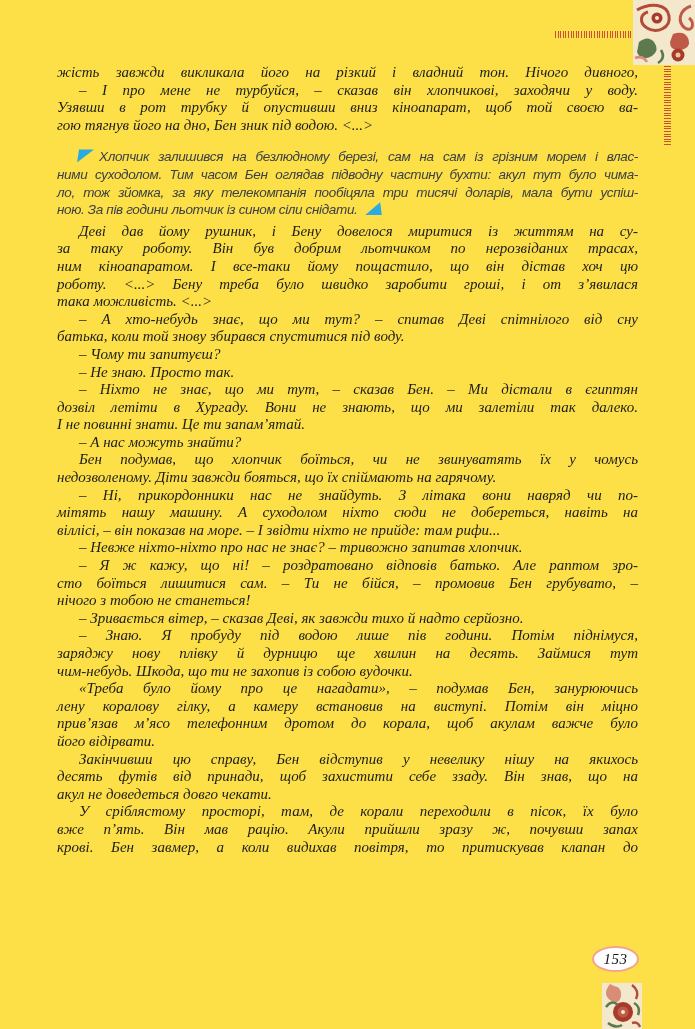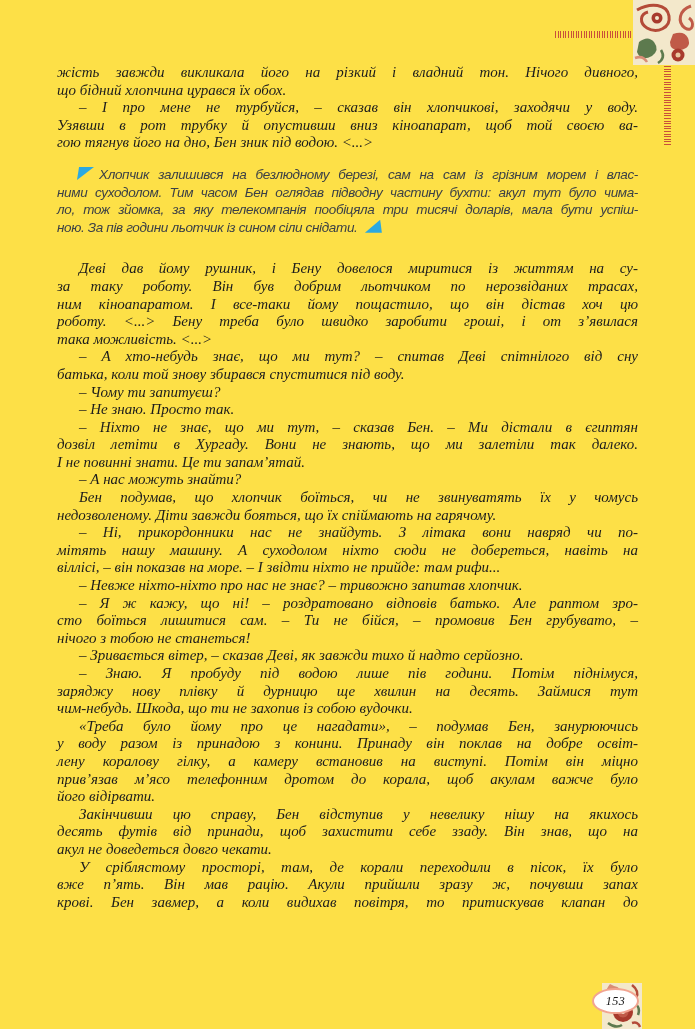--- a/index.html
+++ b/index.html
@@ -26,37 +26,37 @@
     position:absolute;left:555px;top:31px;width:78px;height:7px;
     background:repeating-linear-gradient(to right,var(--accent-red) 0 1px,rgba(0,0,0,0) 1px 2.6px);
   }
   .decor-vline{
     position:absolute;left:664px;top:66px;width:7px;height:79px;
     background:repeating-linear-gradient(to bottom,var(--accent-red) 0 1px,rgba(0,0,0,0) 1px 2.6px);
   }
   .decor-corner{position:absolute;left:633px;top:0;width:62px;height:65px;}
   .decor-footer{position:absolute;left:602px;top:983px;width:40px;height:46px;}
   .page-badge{
-    position:absolute;left:592px;top:988px;width:47px;height:26px;
+    position:absolute;left:592px;top:946px;width:47px;height:26px;
     background:#ffffff;border:2px solid var(--badge-border);border-radius:50%;
     display:flex;align-items:center;justify-content:center;
-    font-size:12px;letter-spacing:.5px;color:#141414;z-index:2;
+    font-size:15px;letter-spacing:.5px;color:#141414;z-index:2;
   }
   
   .text-block{
     position:absolute;left:57px;top:64px;width:581px;
     font-size:15px;line-height:17.6px;
     text-align:justify;
   }
   .para{margin:0;}
   .line{text-align:justify;}
   .line.just{text-align-last:justify;}
   .para.body .line:first-child.ind{text-indent:22px;}
   .para.highlight{
-    margin-top:14px;margin-bottom:24px;
+    margin-top:14px;margin-bottom:4px;
     font-family:"Liberation Sans", sans-serif;
     font-size:13.5px;letter-spacing:-0.35px;
     color:var(--hl-text);
     line-height:17.6px;
   }
   .tri{
     display:inline-block;width:17px;height:13px;
     background:var(--tri-blue);vertical-align:-1px;
   }
   .tri-start{clip-path:polygon(12% 0,100% 0,0 100%);margin-left:20px;margin-right:5px;}
@@ -83,21 +83,20 @@
       <path d="M28,50 q5,8 -3,13" stroke="#5d7a4e" stroke-width="2.5" fill="none"></path>
       <path d="M2,58 q8,-3 12,4" stroke="#d98d77" stroke-width="2.5" fill="none"></path>
     </svg>
   </div>
 
   <div class="decor-vline"></div>
 
   <main class="text-block" id="text-block">
       <div class="para body">
         <div class="line just">жість завжди викликала його на різкий і владний тон. Нічого дивного,</div>
-        <div class="line">що бідний хлопчина цурався їх обох.</div>
       </div>
       <div class="para body">
         <div class="line just ind">– І про мене не турбуйся, – сказав він хлопчикові, заходячи у воду.</div>
         <div class="line just">Узявши в рот трубку й опустивши вниз кіноапарат, щоб той своєю ва-</div>
         <div class="line">гою тягнув його на дно, Бен зник під водою. &lt;...&gt;</div>
       </div>
       <div class="para highlight">
         <div class="line just"><span class="tri tri-start"></span>Хлопчик залишився на безлюдному березі, сам на сам із грізним морем і влас-</div>
         <div class="line just">ними суходолом. Тим часом Бен оглядав підводну частину бухти: акул тут було чима-</div>
         <div class="line just">ло, тож зйомка, за яку телекомпанія пообіцяла три тисячі доларів, мала бути успіш-</div>
@@ -148,21 +147,20 @@
       <div class="para body">
         <div class="line ind">– Зривається вітер, – сказав Деві, як завжди тихо й надто серйозно.</div>
       </div>
       <div class="para body">
         <div class="line just ind">– Знаю. Я пробуду під водою лише пів години. Потім піднімуся,</div>
         <div class="line just">заряджу нову плівку й дурницю ще хвилин на десять. Займися тут</div>
         <div class="line">чим-небудь. Шкода, що ти не захопив із собою вудочки.</div>
       </div>
       <div class="para body">
         <div class="line just ind">«Треба було йому про це нагадати», – подумав Бен, занурюючись</div>
-        <div class="line just">у воду разом із принадою з конини. Принаду він поклав на добре освіт-</div>
         <div class="line just">лену коралову гілку, а камеру встановив на виступі. Потім він міцно</div>
         <div class="line just">прив’язав м’ясо телефонним дротом до корала, щоб акулам важче було</div>
         <div class="line">його відірвати.</div>
       </div>
       <div class="para body">
         <div class="line just ind">Закінчивши цю справу, Бен відступив у невелику нішу на якихось</div>
         <div class="line just">десять футів від принади, щоб захистити себе ззаду. Він знав, що на</div>
         <div class="line">акул не доведеться довго чекати.</div>
       </div>
       <div class="para body">

